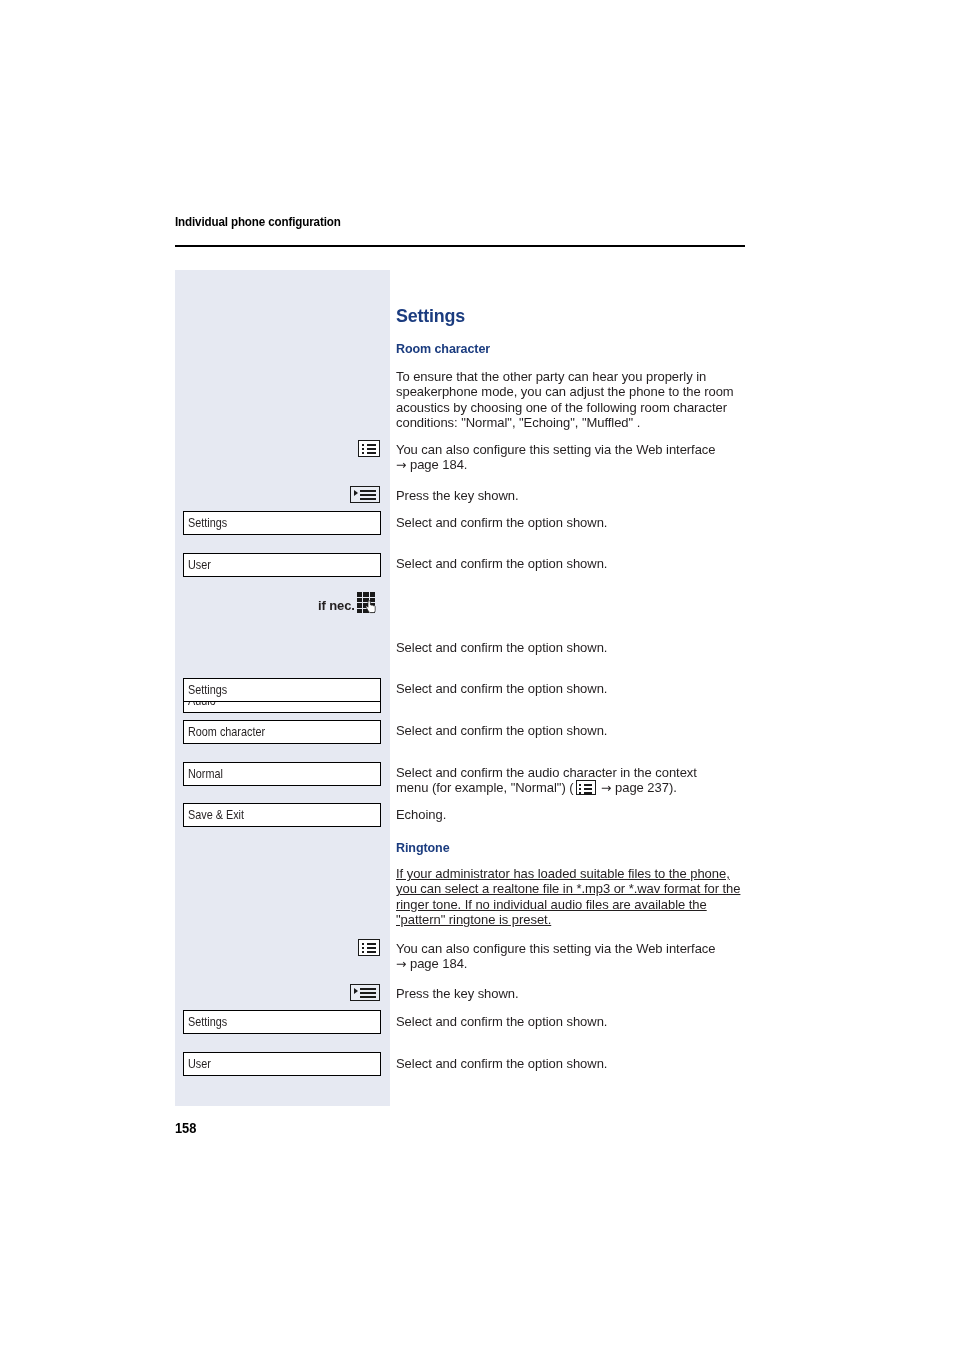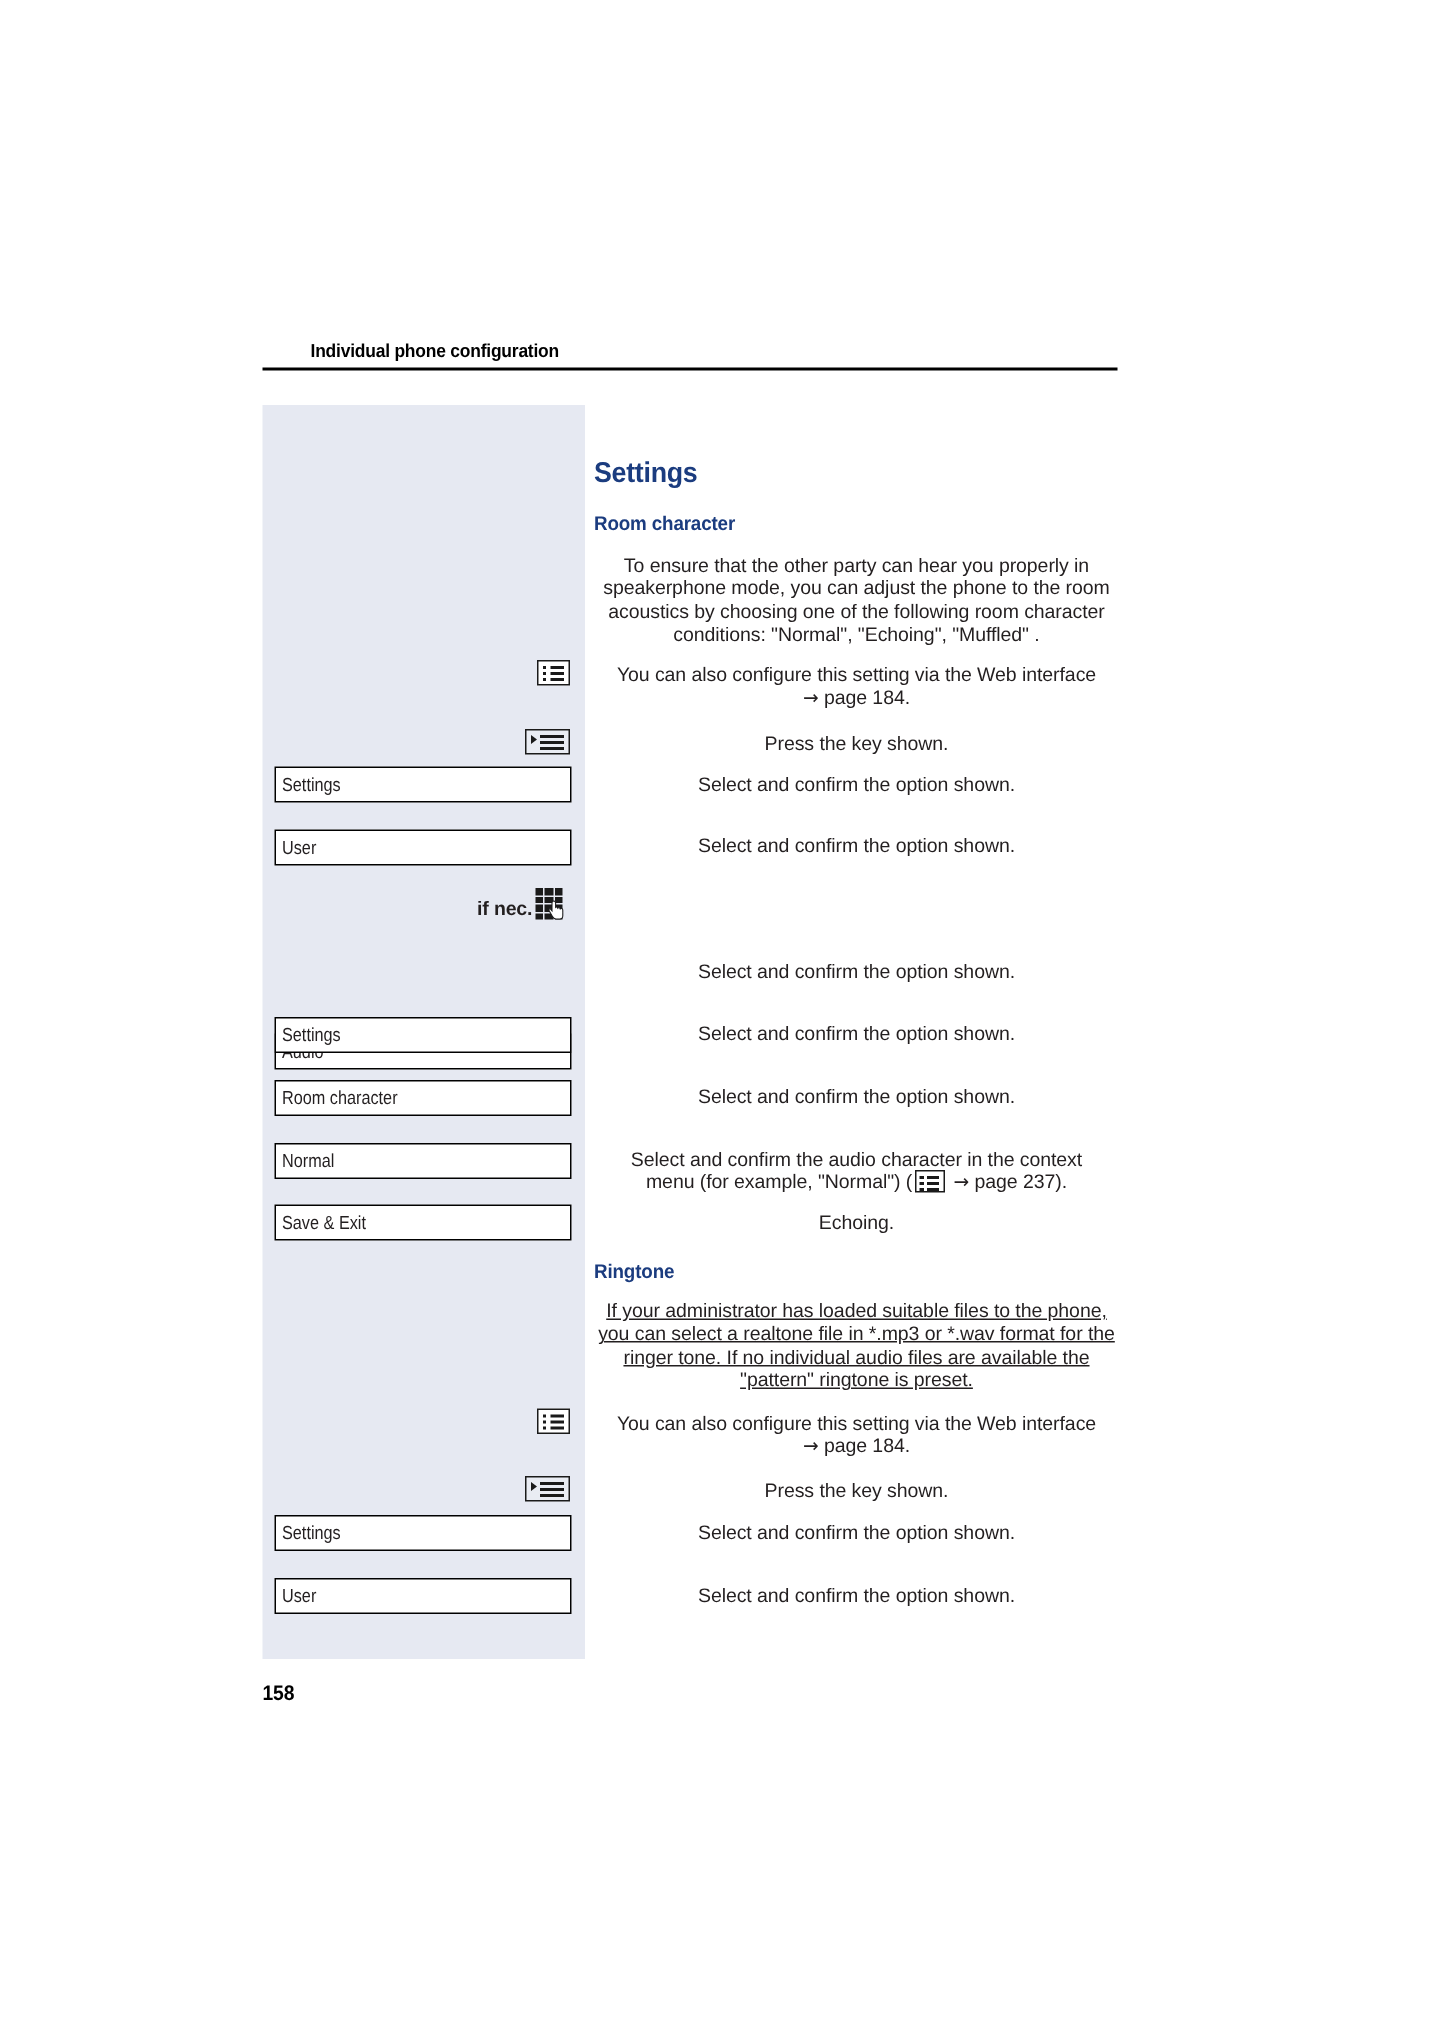--- a/index.html
+++ b/index.html
@@ -21,23 +21,22 @@
     left: 0; top: 0;
     width: 954px;
     height: 1351px;
     overflow: hidden;
   }
 
   
   .running-header {
     position: absolute;
     left: 175px;
-    top: 226px;
+    top: 214px;
     width: 570px;
-    margin-left: 32px;
   }
   .running-header-text {
     font-size: 12.5px;
     font-weight: bold;
     color: #000000;
     letter-spacing: -0.15px;
     line-height: 16px;
     font-stretch: condensed;
     transform: scaleX(0.93);
     transform-origin: left center;
@@ -104,21 +103,20 @@
   }
 
   
   .para {
     position: absolute;
     font-size: 13px;
     line-height: 15.4px;
     color: #231f20;
     width: 350px;
     letter-spacing: -0.05px;
-    text-align: center;
   }
 
   
   .opt-box {
     position: absolute;
     left: 183px;
     width: 198px;
     height: 24px;
     background: #ffffff;
     border: 1.6px solid #000000;

